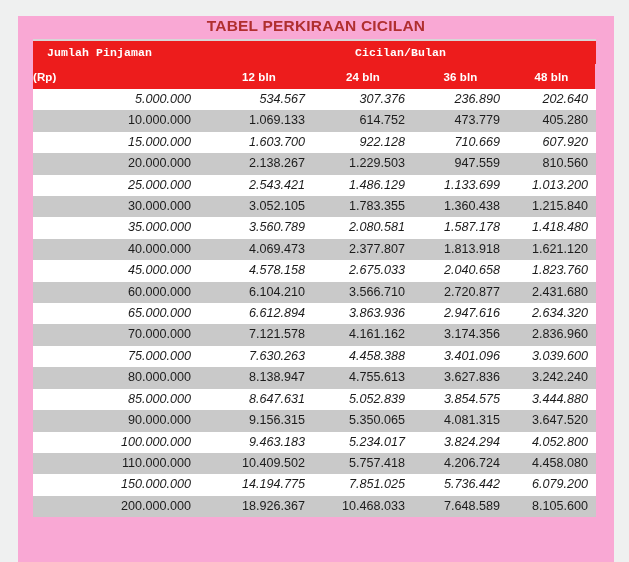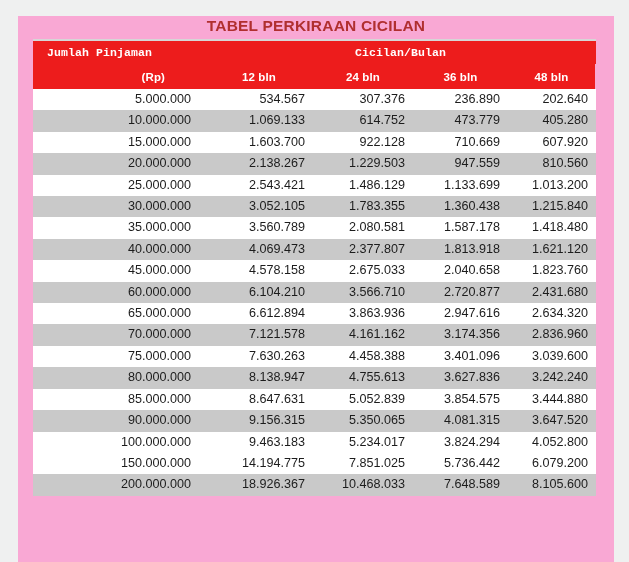--- a/index.html
+++ b/index.html
@@ -78,21 +78,21 @@
     border-left: 2px solid #d6d6d6;
   }
   th.h-span-top {
     height: 23px;
     text-align: center;
     vertical-align: middle;
     border-right: 2px solid #d6d6d6;
   }
   th.h-amount-sub {
     height: 25px;
-    text-align: right;
+    text-align: left;
     vertical-align: middle;
     padding-right: 40px !important;
     border-left: 2px solid #d6d6d6;
     border-bottom: 2px solid #d6d6d6;
   }
   th.h-term {
     height: 25px;
     text-align: center;
     vertical-align: middle;
     border-bottom: 2px solid #d6d6d6;
@@ -105,21 +105,21 @@
   tbody td {
     height: 21.4px;
     font-size: 12.6px;
     color: #1c1c1c;
     text-align: right;
     padding: 0 8px 0 0;
     border: 0;
     white-space: nowrap;
     line-height: 21.4px;
   }
-  tbody tr.odd td { background: #ffffff; }
+  tbody tr.odd td { background: #ffffff; font-style: italic; }
   tbody tr.even td { background: #c9c9c9; }
 
   td.c-amount  { padding-right: 14px; }
   td.c-48      { padding-right: 8px; }
 
   
   col.w-amount { width: 172px; }
   col.w-12     { width: 108px; }
   col.w-24     { width: 100px; }
   col.w-36     { width: 95px; }
@@ -280,20 +280,27 @@
             <td class="c-36">4.081.315</td>
             <td class="c-48">3.647.520</td>
           </tr>
           <tr class="odd">
             <td class="c-amount">100.000.000</td>
             <td class="c-12">9.463.183</td>
             <td class="c-24">5.234.017</td>
             <td class="c-36">3.824.294</td>
             <td class="c-48">4.052.800</td>
           </tr>
+          <tr class="even">
+            <td class="c-amount">110.000.000</td>
+            <td class="c-12">10.409.502</td>
+            <td class="c-24">5.757.418</td>
+            <td class="c-36">4.206.724</td>
+            <td class="c-48">4.458.080</td>
+          </tr>
           <tr class="odd">
             <td class="c-amount">150.000.000</td>
             <td class="c-12">14.194.775</td>
             <td class="c-24">7.851.025</td>
             <td class="c-36">5.736.442</td>
             <td class="c-48">6.079.200</td>
           </tr>
           <tr class="even">
             <td class="c-amount">200.000.000</td>
             <td class="c-12">18.926.367</td>

